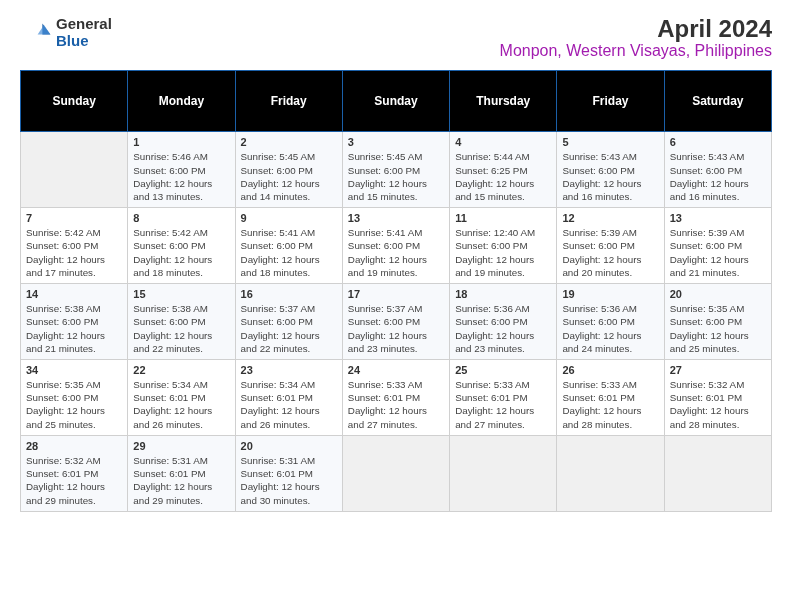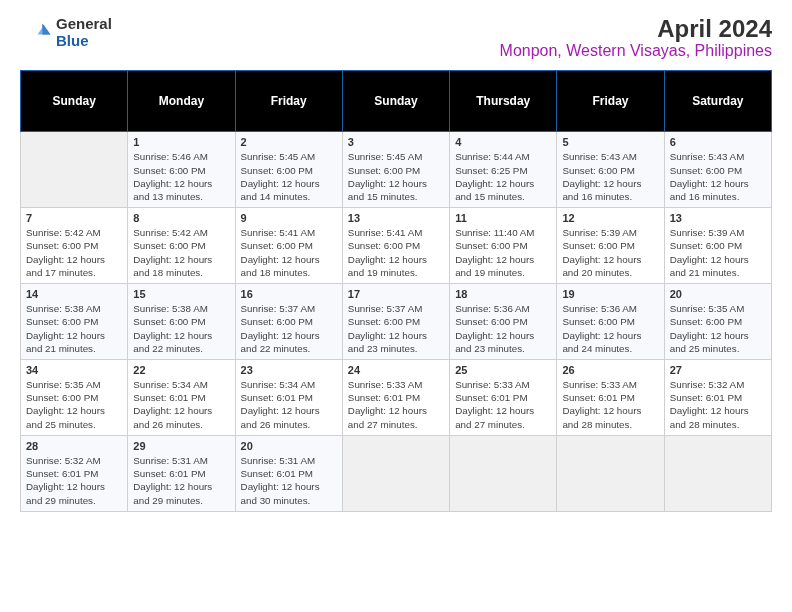--- a/index.html
+++ b/index.html
@@ -204,21 +204,21 @@
           </td>
           <td>
             <span class="day-number">13</span>
             <div class="day-info" style="white-space: pre-line;">Sunrise: 5:41 AM
 Sunset: 6:00 PM
 Daylight: 12 hours
 and 19 minutes.</div>
           </td>
           <td>
             <span class="day-number">11</span>
-            <div class="day-info" style="white-space: pre-line;">Sunrise: 11:40 AM
+            <div class="day-info" style="white-space: pre-line;">Sunrise: 12:40 AM
 Sunset: 6:00 PM
 Daylight: 12 hours
 and 19 minutes.</div>
           </td>
           <td>
             <span class="day-number">12</span>
             <div class="day-info" style="white-space: pre-line;">Sunrise: 5:39 AM
 Sunset: 6:00 PM
 Daylight: 12 hours
 and 20 minutes.</div>

